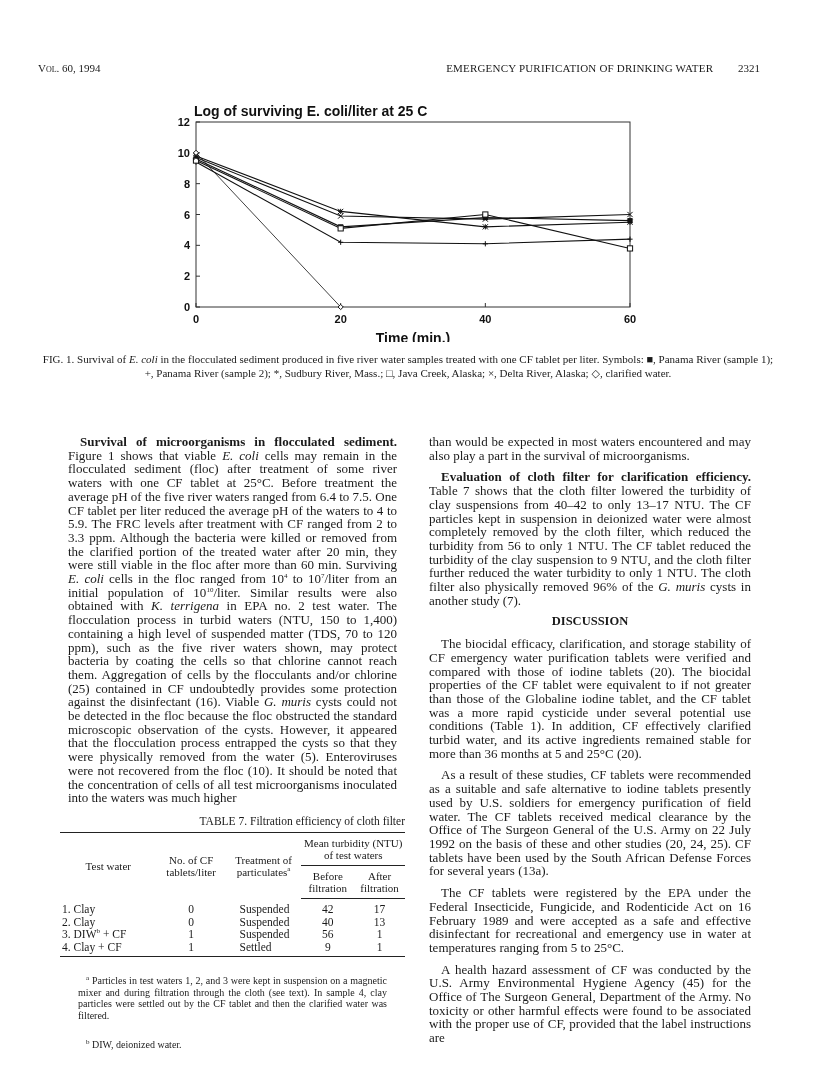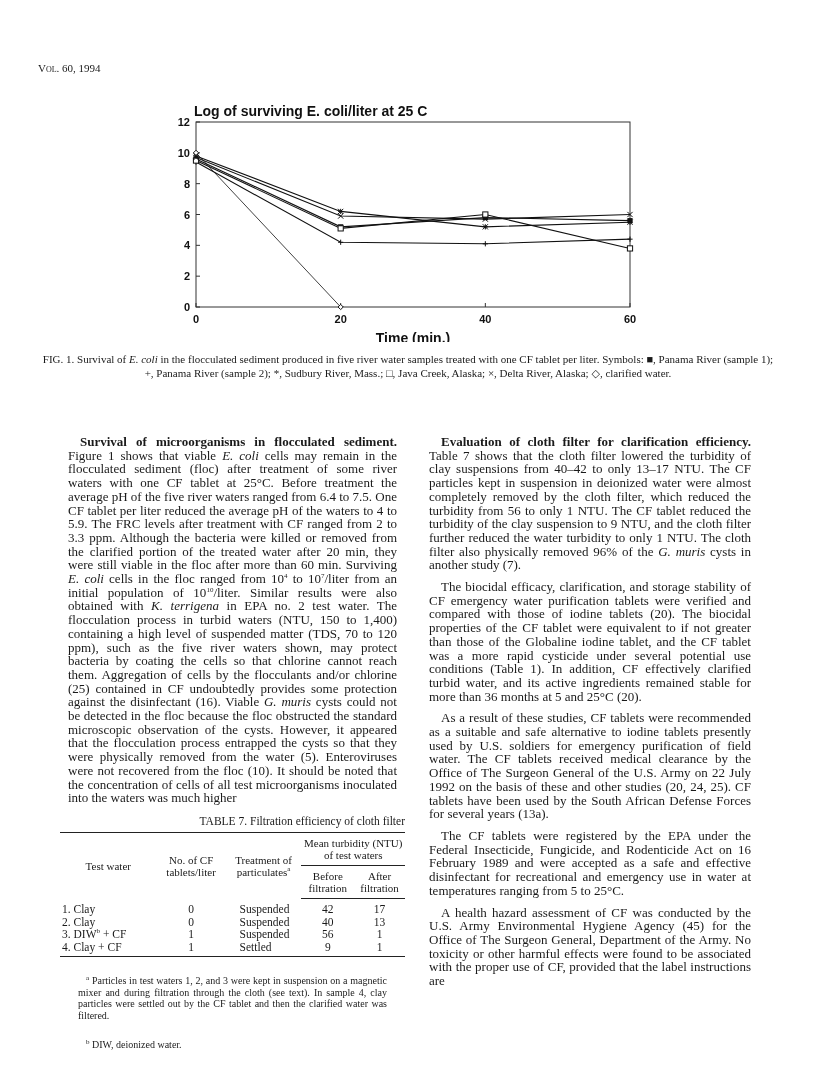--- a/index.html
+++ b/index.html
@@ -38,20 +38,24 @@
   .footnotes { position: absolute; left: 60px; top: 957px; width: 345px; font-size: 10px;
                line-height: 11.5px; text-align: justify; }
   .footnotes p { margin: 18px; text-indent: 8px; }
   sup { font-size: 7px; line-height: 0; }
 </style>
 </head>
 <body>
 
 <div class="running-head">
   <span class="rh-left">Vol. 60, 1994</span>
+  <span class="rh-right">
+    <span class="rh-title">EMERGENCY PURIFICATION OF DRINKING WATER</span>
+    <span>2321</span>
+  </span>
 </div>
 
 <div class="chart-wrap">
   <svg id="chart-svg" width="520" height="250">
       <text x="44" y="24" font-size="14" font-weight="bold" font-family="&quot;Liberation Sans&quot;, &quot;DejaVu Sans&quot;, sans-serif" fill="#111">Log of surviving E. coli/liter at 25 C</text>
       <rect x="46" y="30" width="434" height="185" fill="none" stroke="#333" stroke-width="1"></rect>
       <line x1="46" y1="215" x2="50" y2="215" stroke="#333"></line>
       <text x="40" y="219" font-size="11" font-weight="bold" text-anchor="end" font-family="&quot;Liberation Sans&quot;, &quot;DejaVu Sans&quot;, sans-serif" fill="#111">0</text>
       <line x1="46" y1="184.16666666666666" x2="50" y2="184.16666666666666" stroke="#333"></line>
       <text x="40" y="188.16666666666666" font-size="11" font-weight="bold" text-anchor="end" font-family="&quot;Liberation Sans&quot;, &quot;DejaVu Sans&quot;, sans-serif" fill="#111">2</text>
@@ -159,18 +163,20 @@
       </tr>
     </tbody>
 </table>
 
 <div class="footnotes">
   <p><sup>a</sup><span> Particles in test waters 1, 2, and 3 were kept in suspension on a magnetic mixer and during filtration through the cloth (see text). In sample 4, clay particles were settled out by the CF tablet and then the clarified water was filtered.</span></p>
   <p><sup>b</sup><span> DIW, deionized water.</span></p>
 </div>
 
 <div class="col col-right">
+  <p class="noindent">than would be expected in most waters encountered and may also play a part in the survival of microorganisms.</p>
   <p><span class="run-in">Evaluation of cloth filter for clarification efficiency.</span><span> Table 7 shows that the cloth filter lowered the turbidity of clay suspensions from 40–42 to only 13–17 NTU. The CF particles kept in suspension in deionized water were almost completely removed by the cloth filter, which reduced the turbidity from 56 to only 1 NTU. The CF tablet reduced the turbidity of the clay suspension to 9 NTU, and the cloth filter further reduced the water turbidity to only 1 NTU. The cloth filter also physically removed 96% of the </span><i>G. muris</i><span> cysts in another study (7).</span></p>
+  <p class="sec-head">DISCUSSION</p>
   <p>The biocidal efficacy, clarification, and storage stability of CF emergency water purification tablets were verified and compared with those of iodine tablets (20). The biocidal properties of the CF tablet were equivalent to if not greater than those of the Globaline iodine tablet, and the CF tablet was a more rapid cysticide under several potential use conditions (Table 1). In addition, CF effectively clarified turbid water, and its active ingredients remained stable for more than 36 months at 5 and 25°C (20).</p>
   <p>As a result of these studies, CF tablets were recommended as a suitable and safe alternative to iodine tablets presently used by U.S. soldiers for emergency purification of field water. The CF tablets received medical clearance by the Office of The Surgeon General of the U.S. Army on 22 July 1992 on the basis of these and other studies (20, 24, 25). CF tablets have been used by the South African Defense Forces for several years (13a).</p>
   <p>The CF tablets were registered by the EPA under the Federal Insecticide, Fungicide, and Rodenticide Act on 16 February 1989 and were accepted as a safe and effective disinfectant for recreational and emergency use in water at temperatures ranging from 5 to 25°C.</p>
   <p>A health hazard assessment of CF was conducted by the U.S. Army Environmental Hygiene Agency (45) for the Office of The Surgeon General, Department of the Army. No toxicity or other harmful effects were found to be associated with the proper use of CF, provided that the label instructions are</p>
 </div>
 
 </body></html>

